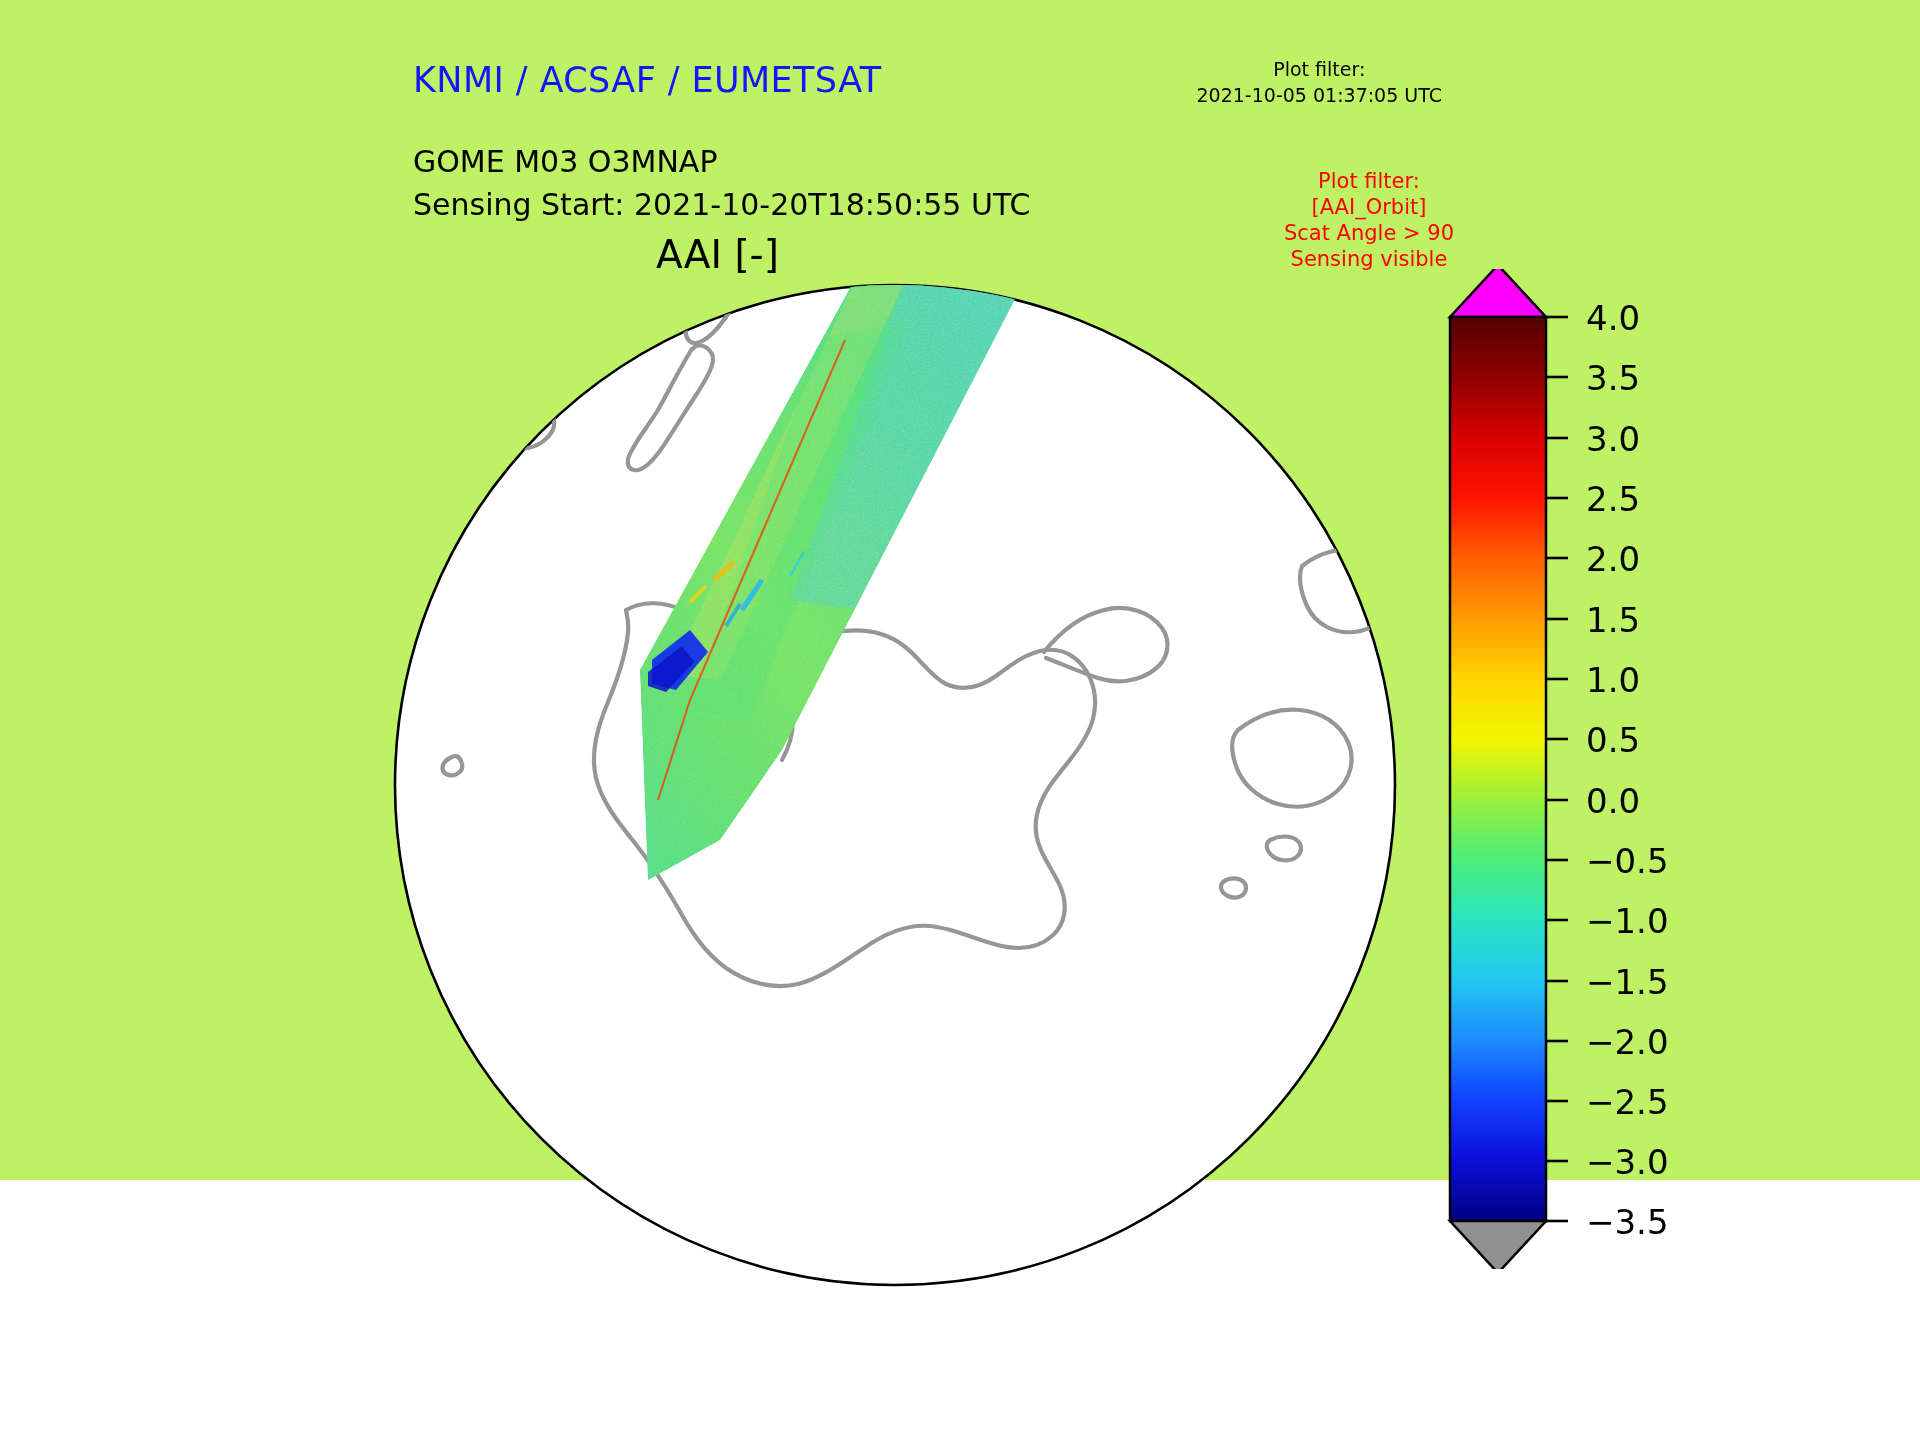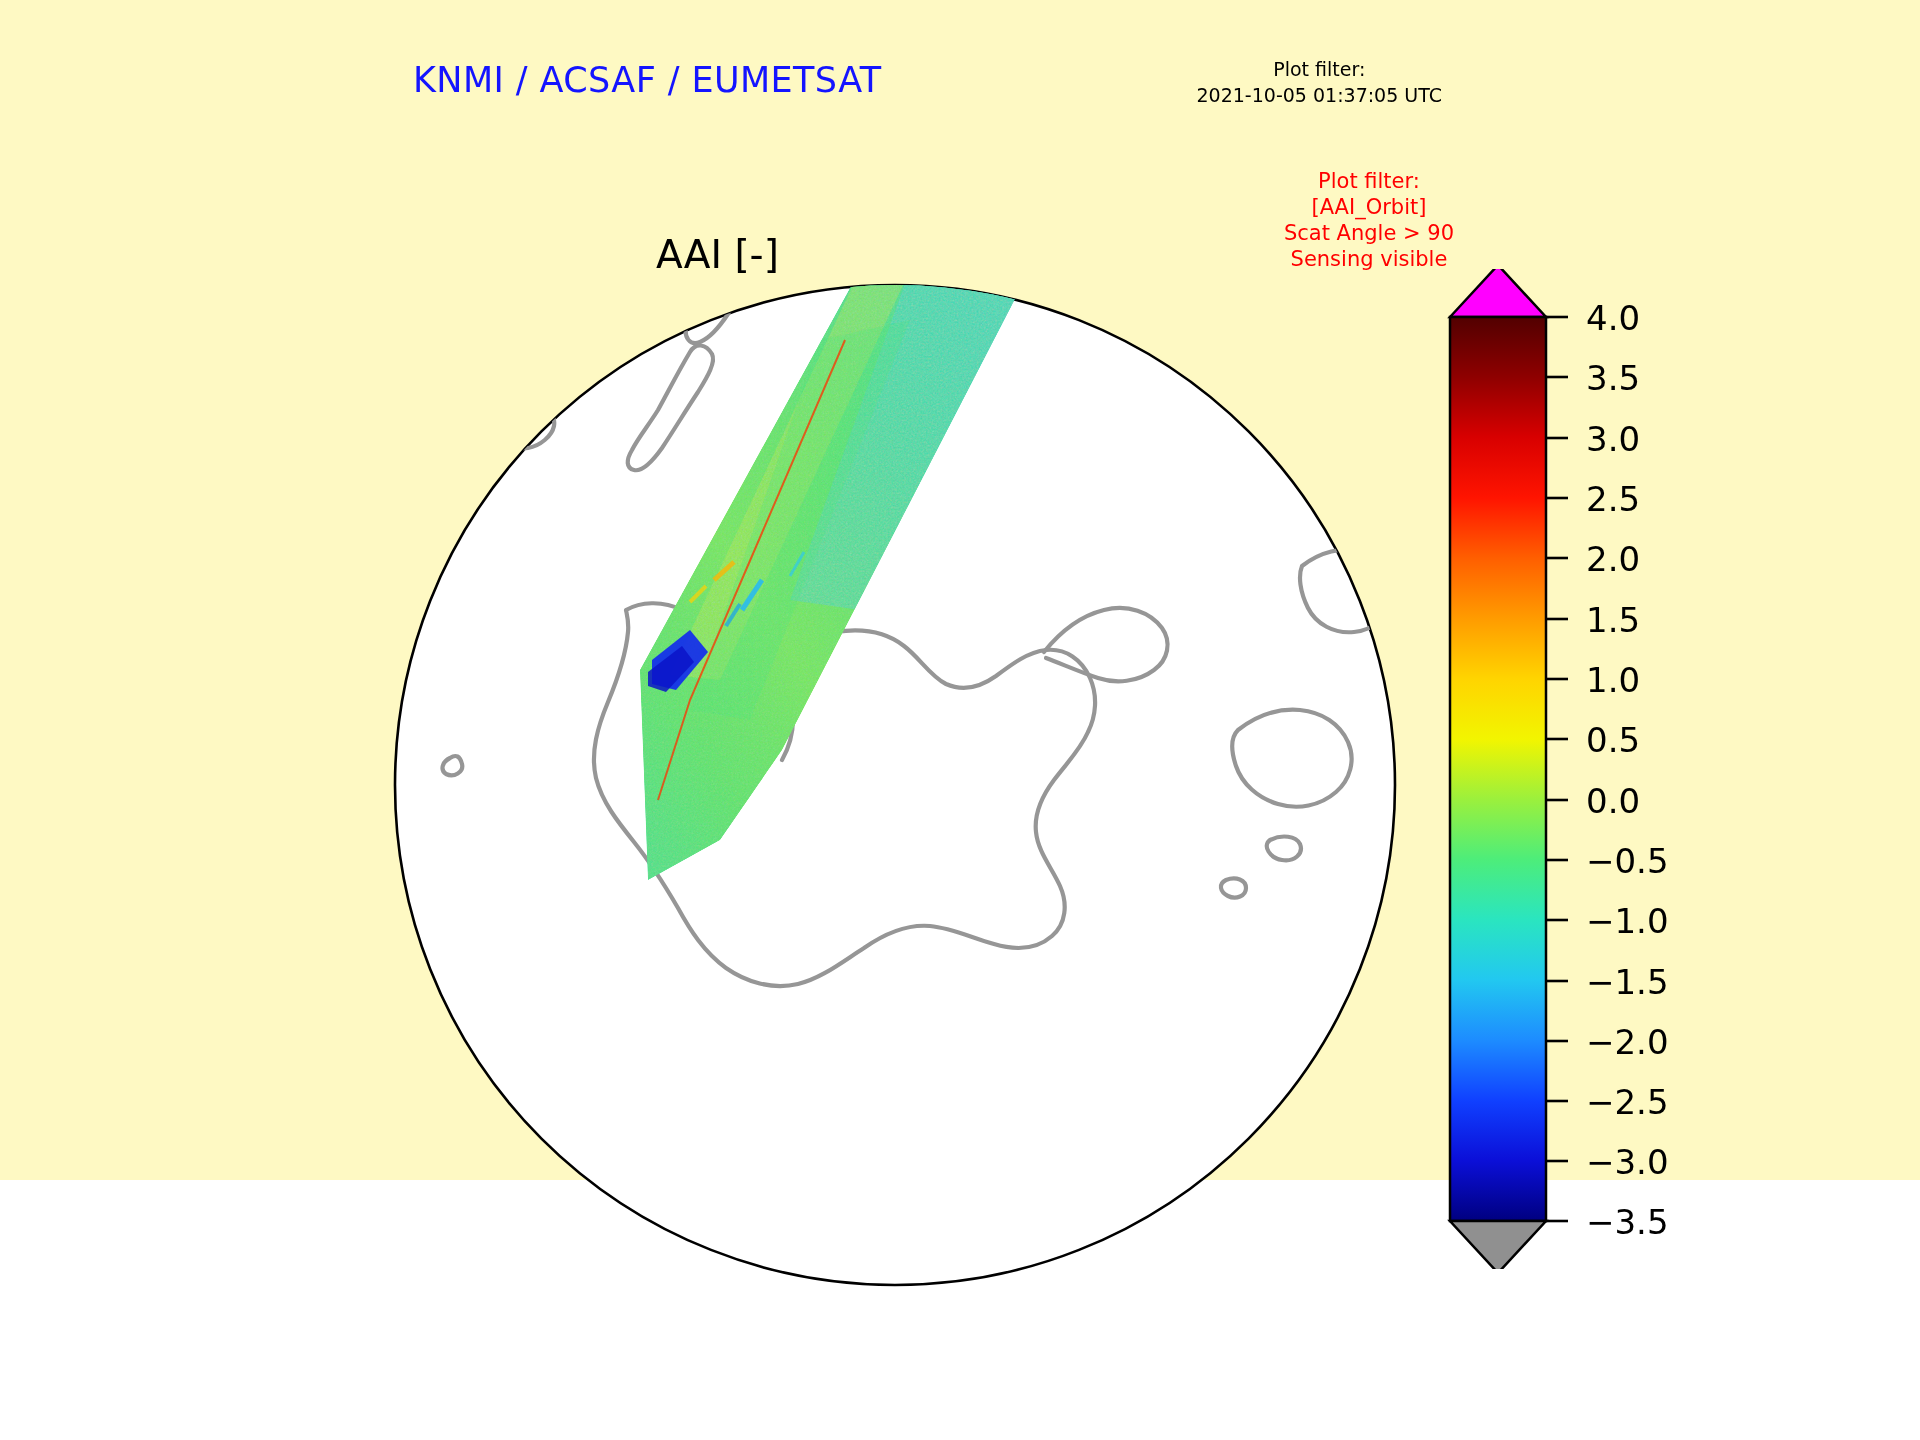--- a/index.html
+++ b/index.html
@@ -12,21 +12,21 @@
     width: 1920px;
     height: 1440px;
     font-family: "DejaVu Sans", sans-serif;
     color: #000000;
     overflow: hidden;
   }
   #page {
     position: relative;
     width: 1920px;
     height: 1180px;
-    background: #fef9c3;
+    background: #bef264;
   }
 
   
   .org-title {
     position: absolute;
     left: 413px;
     top: 60px;
     font-size: 35px;
     color: #1414ff;
     letter-spacing: 0.4px;
@@ -109,20 +109,24 @@
 
 <div id="page">
 
   <div class="org-title">KNMI / ACSAF / EUMETSAT</div>
 
   <div class="plot-created-block">
     <div>Plot filter:</div>
     <div>2021-10-05 01:37:05 UTC</div>
   </div>
 
+  <div class="dataset-title">
+    <div>GOME M03 O3MNAP</div>
+    <div>Sensing Start: 2021-10-20T18:50:55 UTC</div>
+  </div>
 
   <div class="var-title">AAI [-]</div>
 
   <div class="plot-filter-block">
     <div>Plot filter:</div>
     <div>[AAI_Orbit]</div>
     <div>Scat Angle &gt; 90</div>
     <div>Sensing visible</div>
   </div>
 

